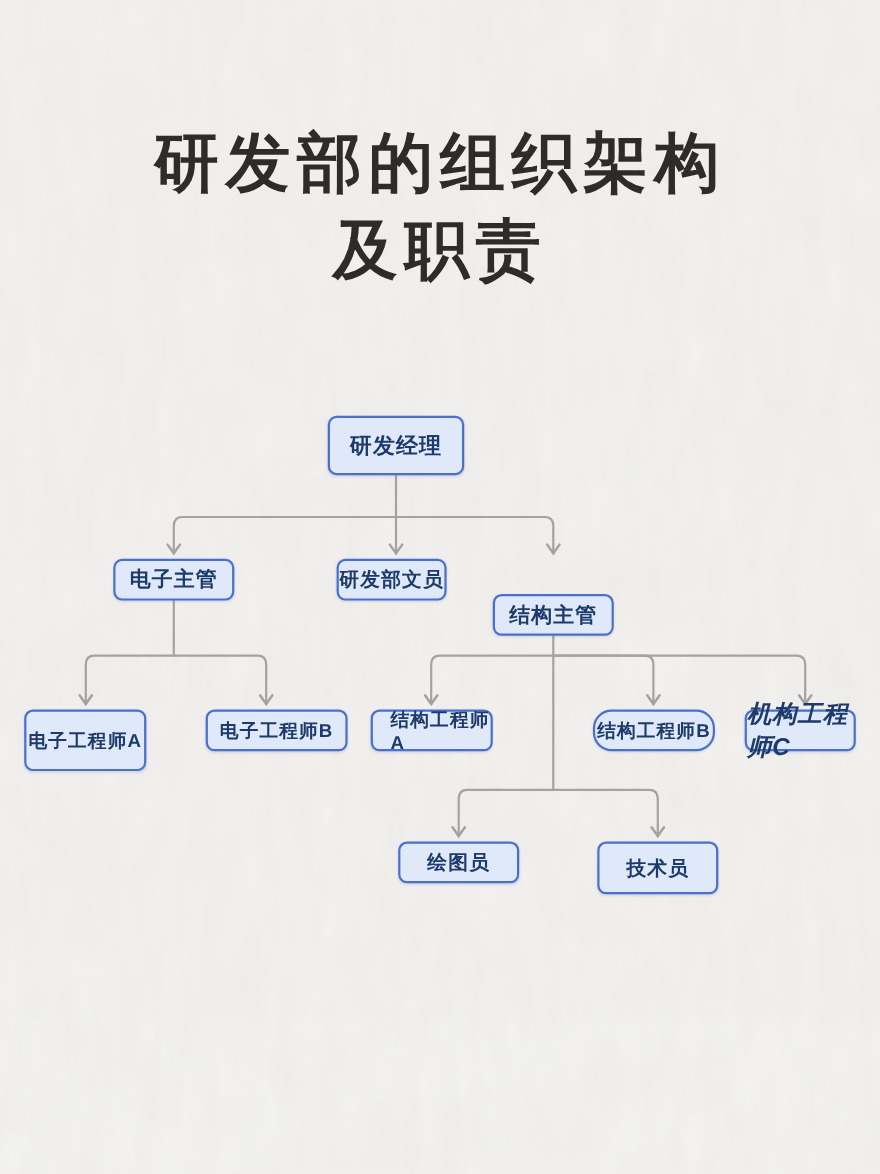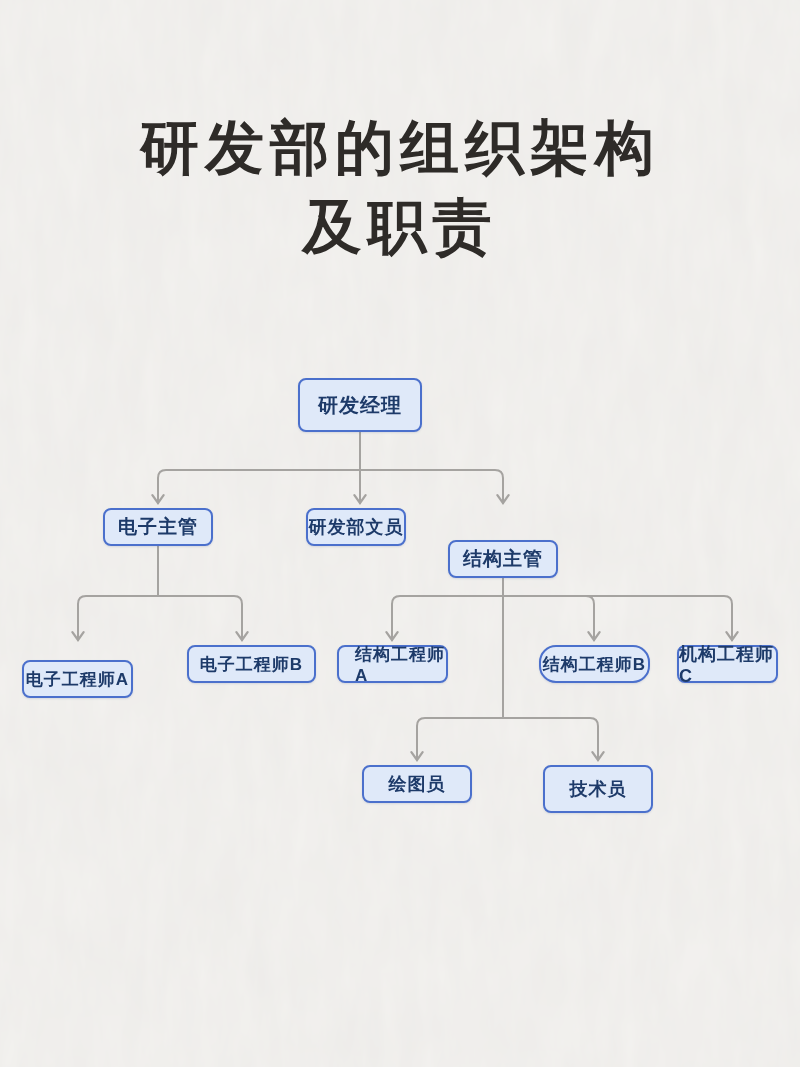--- a/index.html
+++ b/index.html
@@ -22,25 +22,25 @@
     position:absolute;z-index:2;box-sizing:border-box;
     display:flex;align-items:center;justify-content:center;
     background:#dfe9f9;border:2px solid #4b70cc;border-radius:8px;
     color:#1d3a69;font-weight:700;letter-spacing:1px;
     box-shadow:0 1px 2px rgba(90,110,160,0.18);
   }
   .n-rd-manager     {left:298px;top:378px;width:124px;height:54px;font-size:20px;}
   .n-elec-sup       {left:103px;top:508px;width:110px;height:38px;font-size:19px;}
   .n-rd-clerk       {left:306px;top:508px;width:100px;height:38px;font-size:18px;}
   .n-struct-sup     {left:448px;top:508px;width:110px;height:38px;font-size:19px;margin-top:32px;}
-  .n-elec-eng-a     {left:22px; top:645px;width:111px;height:38px;font-size:17px;margin-top:15px;}
+  .n-elec-eng-a     {left:22px; top:645px;width:111px;height:56px;font-size:17px;}
   .n-elec-eng-b     {left:187px;top:645px;width:129px;height:38px;font-size:17px;}
   .n-struct-eng-a   {left:337px;top:645px;width:111px;height:38px;font-size:17px;padding-left:16px;}
   .n-struct-eng-b   {left:539px;top:645px;width:111px;height:38px;font-size:17px;border-radius:17px;}
-  .n-mech-eng-c     {left:677px;top:645px;width:101px;height:38px;font-size:18px;}
+  .n-mech-eng-c     {left:677px;top:645px;width:101px;height:38px;font-size:22px;font-style:italic;}
   .n-draftsman      {left:362px;top:765px;width:110px;height:38px;font-size:18px;}
   .n-technician     {left:543px;top:765px;width:110px;height:48px;font-size:18px;}
 </style>
 </head>
 <body>
 
 <div class="page">
 
   <svg class="texture" width="800" height="1067" aria-hidden="true">
     <defs>

